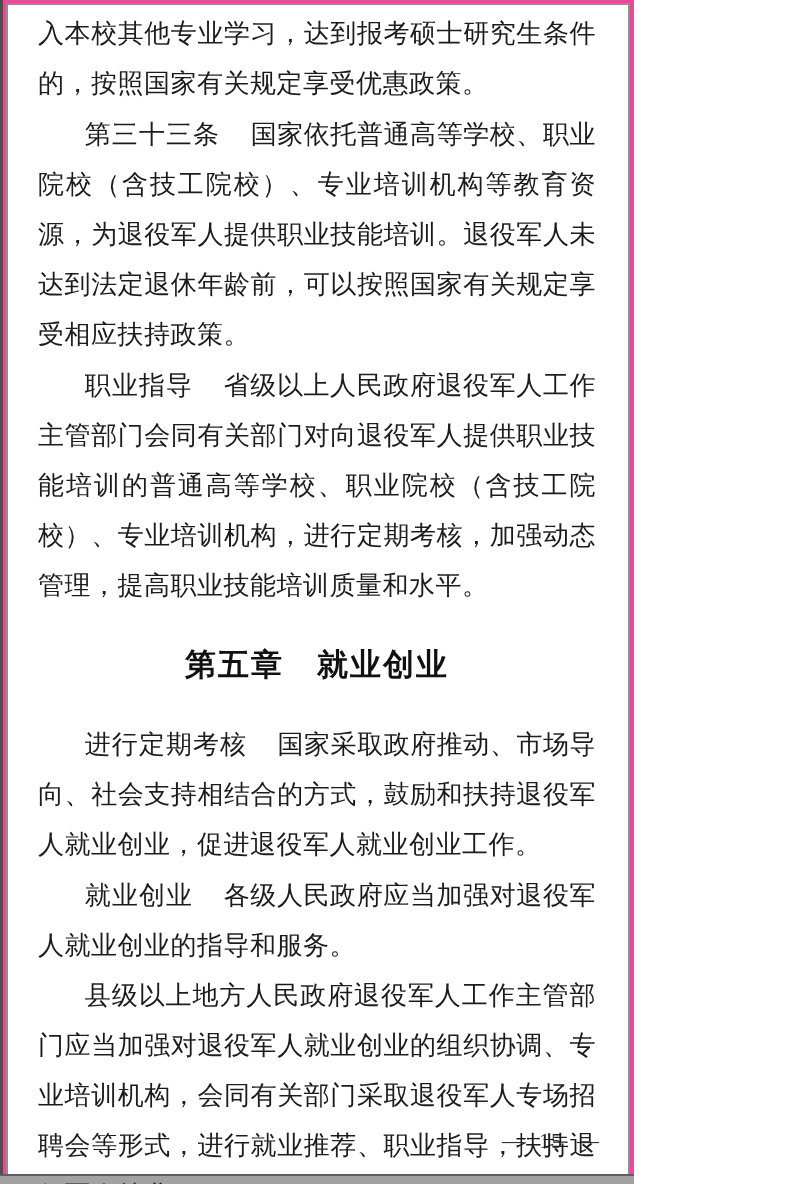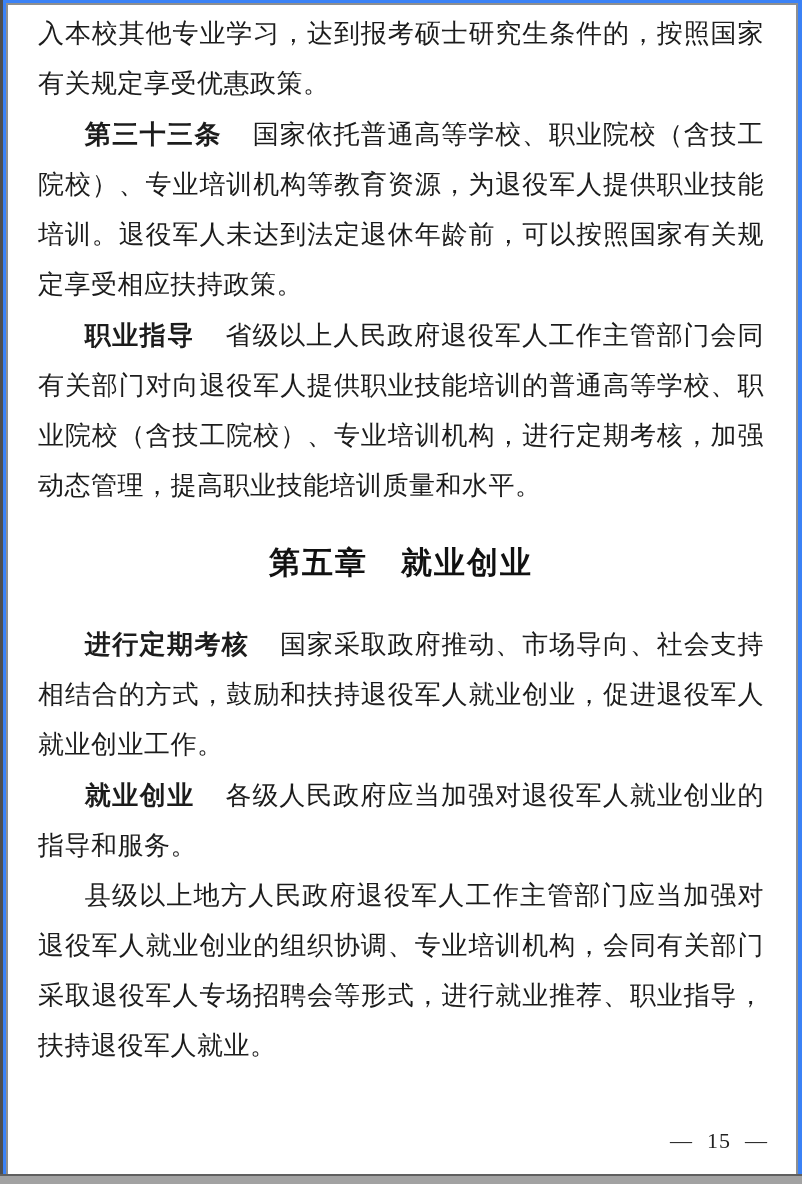--- a/index.html
+++ b/index.html
@@ -1,20 +1,20 @@
 <!DOCTYPE html>
 <html><head>
 <meta charset="utf-8">
 <style>
   html, body { margin: 0; padding: 0; background: #ffffff; }
   .scan {
     position: relative;
-    width: 802px;
+    width: 634px;
     height: 1184px;
-    background: #3b82f6;
+    background: #ec4899;
     overflow: hidden;
     font-family: "Liberation Serif", "DejaVu Serif", serif;
   }
   .edge-left {
     position: absolute; left: 0; top: 0;
     width: 3px; height: 100%;
     background: #4e4e4e;
   }
   .edge-bottom {
     position: absolute; left: 0; bottom: 0;
@@ -38,35 +38,35 @@
     color: #1c1c1c;
     text-align: justify;
     letter-spacing: 0.5px;
   }
   .content p {
     margin: 0;
     text-indent: 1.8em;
   }
   .content p.no-indent { text-indent: 0; }
   .term {
-    font-weight: bold;
+    font-weight: normal;
     font-family: "Liberation Sans", "DejaVu Sans", sans-serif;
     margin-right: 0.9em;
     letter-spacing: 1px;
   }
   h2.chapter {
     margin: 28px 0;
     text-align: center;
     text-indent: 0;
     font-size: 31px;
     font-weight: bold;
     line-height: 52px;
     letter-spacing: 2px;
     color: #111111;
-    font-family: Liberation Mono, monospace;
+    font-family: Liberation Serif, serif;
   }
   .footer {
     position: absolute;
     right: 28px; bottom: 20px;
     font-size: 22px;
     color: #222222;
     letter-spacing: 1px;
   }
   .footer .num { margin: 0 14px; }
 </style>

